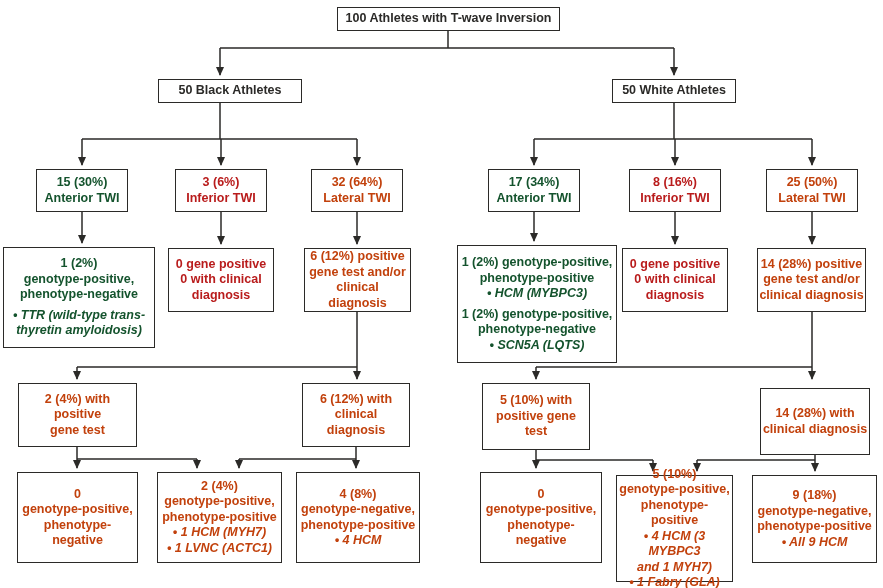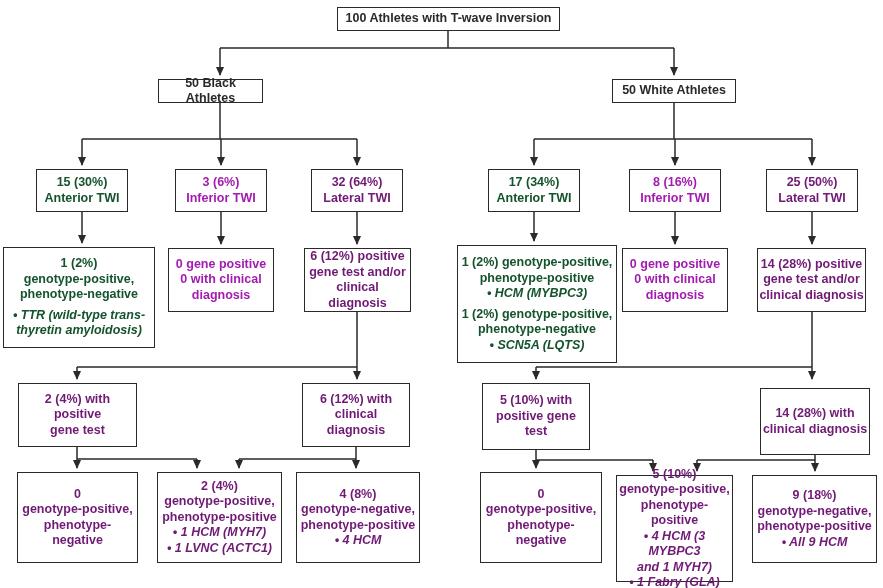--- a/index.html
+++ b/index.html
@@ -4,27 +4,27 @@
 <style>
   html,body{margin:0;padding:0;background:#fff;}
   #stage{position:relative;width:883px;height:588px;background:#fff;
          font-family:"Liberation Sans","DejaVu Sans",sans-serif;overflow:hidden;}
   #wires{position:absolute;left:0;top:0;width:883px;height:588px;}
   .box{position:absolute;box-sizing:border-box;border:1.5px solid #2b2a28;background:#fff;
        display:flex;flex-direction:column;justify-content:center;align-items:center;
        text-align:center;font-weight:700;font-size:12.5px;line-height:1.24;padding:0 1px;}
   .ink{color:#2b2a28}
   .grn{color:#14532d}
-  .blu{color:#a21caf}
-  .red{color:#701a75}
+  .blu{color:#b91c1c}
+  .red{color:#c2410c}
   .it{font-style:italic}
   .gap{margin-top:5px}
   
   #root {left:337px;top:7px;width:223px;height:24px}
-  #blk  {left:158px;top:79px;width:105px;height:24px}
+  #blk  {left:158px;top:79px;width:144px;height:24px}
   #wht  {left:612px;top:79px;width:124px;height:24px}
   #bant {left:36px; top:169px;width:92px;height:43px}
   #binf {left:175px;top:169px;width:92px;height:43px}
   #blat {left:311px;top:169px;width:92px;height:43px}
   #want {left:488px;top:169px;width:92px;height:43px}
   #winf {left:629px;top:169px;width:92px;height:43px}
   #wlat {left:766px;top:169px;width:92px;height:43px}
   #bantr{left:3px;  top:247px;width:152px;height:101px}
   #binfr{left:168px;top:248px;width:106px;height:64px}
   #blatr{left:304px;top:248px;width:107px;height:64px}

